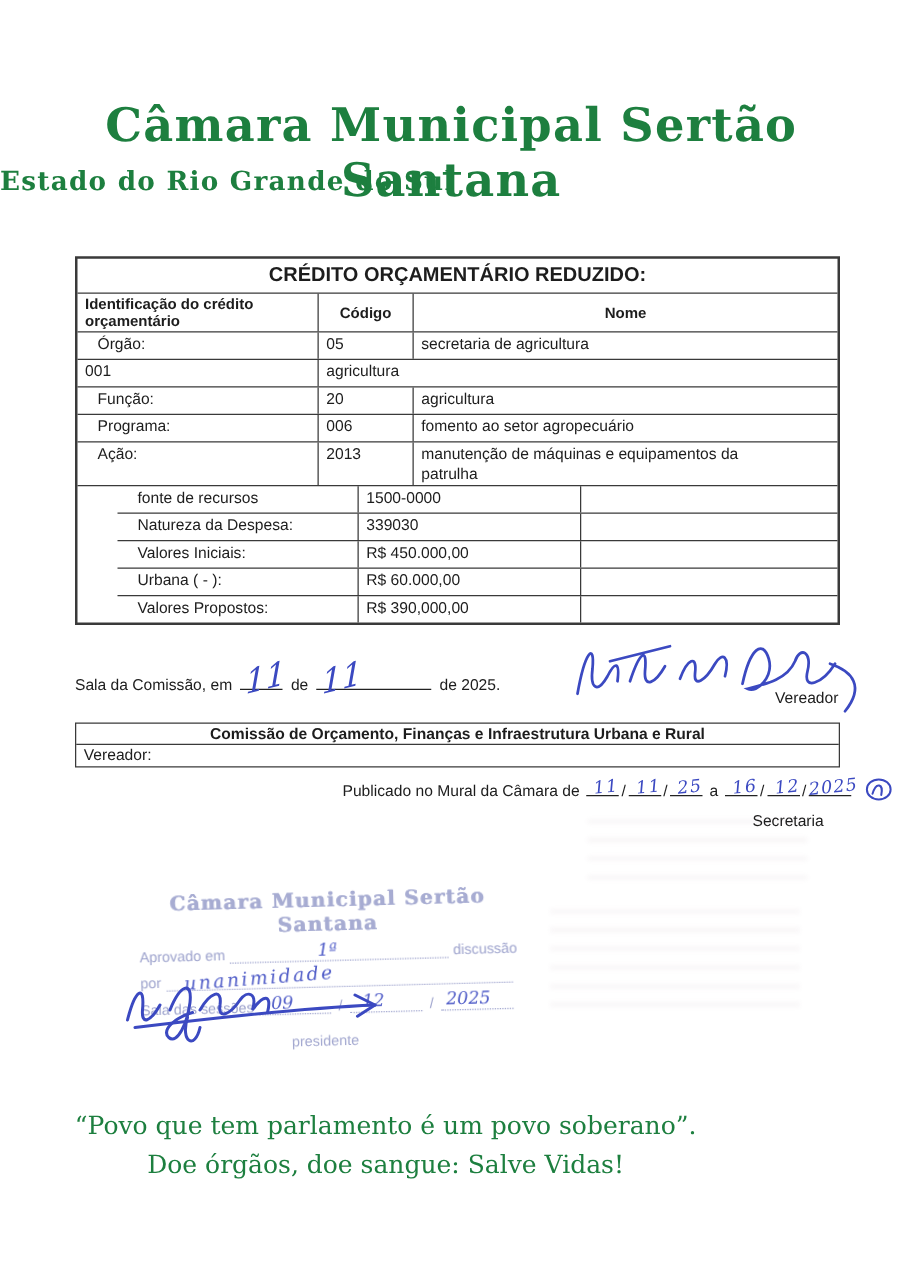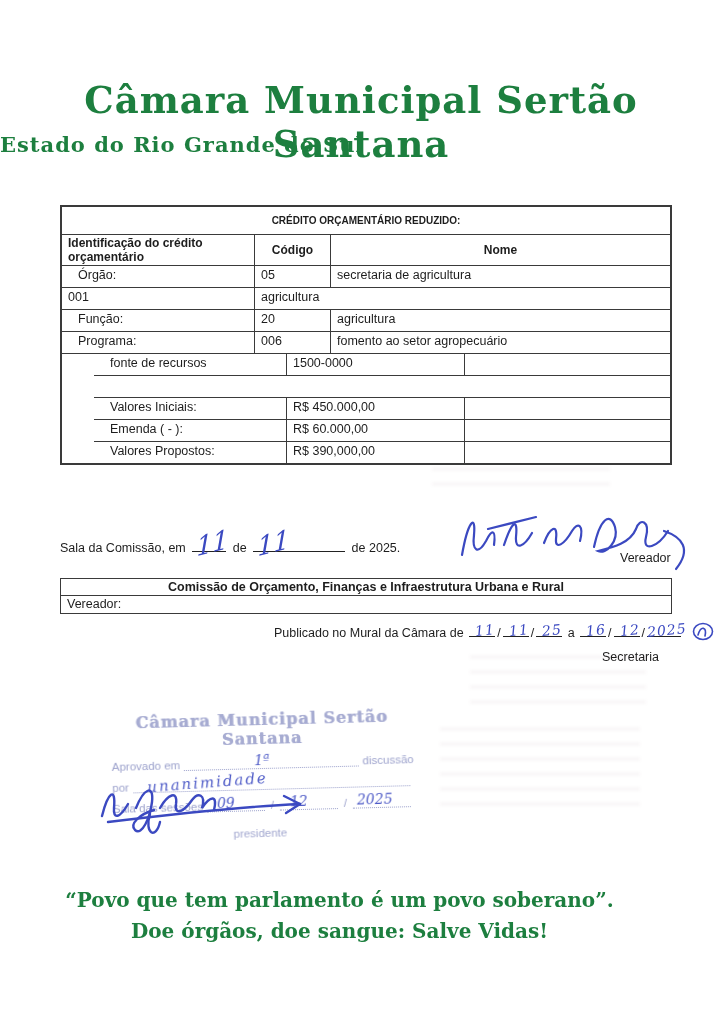--- a/index.html
+++ b/index.html
@@ -20,21 +20,21 @@
     color:#1d7f3f; letter-spacing:1px;
   }
 
   
   .tbl {
     position:absolute; left:60px; top:205px; width:612px;
     border:2px solid #3a3a3a; box-sizing:border-box; background:#fff;
   }
   .tbl-title {
     height:27px; line-height:27px; text-align:center; font-weight:bold;
-    font-size:10px; border-bottom:1px solid #3a3a3a;
+    font-size:16px; border-bottom:1px solid #3a3a3a;
   }
   .hdr, .row { display:grid; border-bottom:1px solid #3a3a3a; }
   .hdr { grid-template-columns:193px 76px 1fr; min-height:30px; align-items:center; font-weight:bold; font-size:12px; }
   .row.cols-a { grid-template-columns:193px 76px 1fr; }
   .row.cols-b { grid-template-columns:193px 178px 1fr;margin-left:32px; }
   .row { min-height:21px; font-size:12.5px; }
   .row:last-child { border-bottom:none; }
   .c { padding:2px 6px 1px 6px; box-sizing:border-box; }
   .c.b1 { border-right:1px solid #3a3a3a; }
   .c.label { font-weight:normal;padding-left:16px; }
@@ -77,21 +77,21 @@
   .st-line { display:flex; align-items:flex-end; margin-top:9px; opacity:.9; filter:blur(.3px); }
   .dots { flex:1; border-bottom:1px dotted #9298c7; height:11px; position:relative; margin:0 4px; }
   .st-sep { margin:0 2px; }
   .hw-st { position:absolute; font-size:14px; bottom:0; color:#3b49c1; filter:none; }
   .hw-una { font-size:15px; letter-spacing:2px; transform:rotate(-3deg); bottom:-1px; left:14px; }
   .st-role { margin-top:16px; margin-left:120px; opacity:.85; filter:blur(.3px); }
 
   
   .quote1, .quote2 {
     position:absolute; left:0; width:617px; text-align:center;
-    font-family:"DejaVu Serif", serif; font-weight:bold; color:#1d7f3f;padding-left:31px;
+    font-family:"DejaVu Serif", serif; font-weight:normal; color:#1d7f3f;
   }
   .quote1 { top:888px; font-size:20px; }
   .quote2 { top:919px; font-size:20px; }
 
   
   .sig { position:absolute; }
   .sig-vereador { left:452px; top:503px; }
   .sig-presidente { left:94px; top:772px; }
 
   
@@ -137,35 +137,42 @@
     <div class="row cols-a">
       <div class="c b1 label">Função:</div>
       <div class="c b1">20</div>
       <div class="c nome">agricultura</div>
     </div>
     <div class="row cols-a">
       <div class="c b1 label">Programa:</div>
       <div class="c b1">006</div>
       <div class="c nome">fomento ao setor agropecuário</div>
     </div>
+    <div class="row cols-a">
+      <div class="c b1 label">Ação:</div>
+      <div class="c b1">2013</div>
+      <div class="c nome">manutenção de máquinas e equipamentos da patrulha</div>
+    </div>
     <div class="row cols-b">
       <div class="c b1 label">fonte de recursos</div>
       <div class="c b1">1500-0000</div>
       <div class="c nome"></div>
     </div>
     <div class="row cols-b">
+      <div class="c b1 label">Natureza da Despesa:</div>
+      <div class="c b1">339030</div>
       <div class="c nome"></div>
     </div>
     <div class="row cols-b">
       <div class="c b1 label">Valores Iniciais:</div>
       <div class="c b1">R$ 450.000,00</div>
       <div class="c nome"></div>
     </div>
     <div class="row cols-b">
-      <div class="c b1 label">Emenda ( - ):</div>
+      <div class="c b1 label">Urbana ( - ):</div>
       <div class="c b1">R$ 60.000,00</div>
       <div class="c nome"></div>
     </div>
     <div class="row cols-b">
       <div class="c b1 label">Valores Propostos:</div>
       <div class="c b1">R$ 390,000,00</div>
       <div class="c nome"></div>
     </div>
   </div>
 

